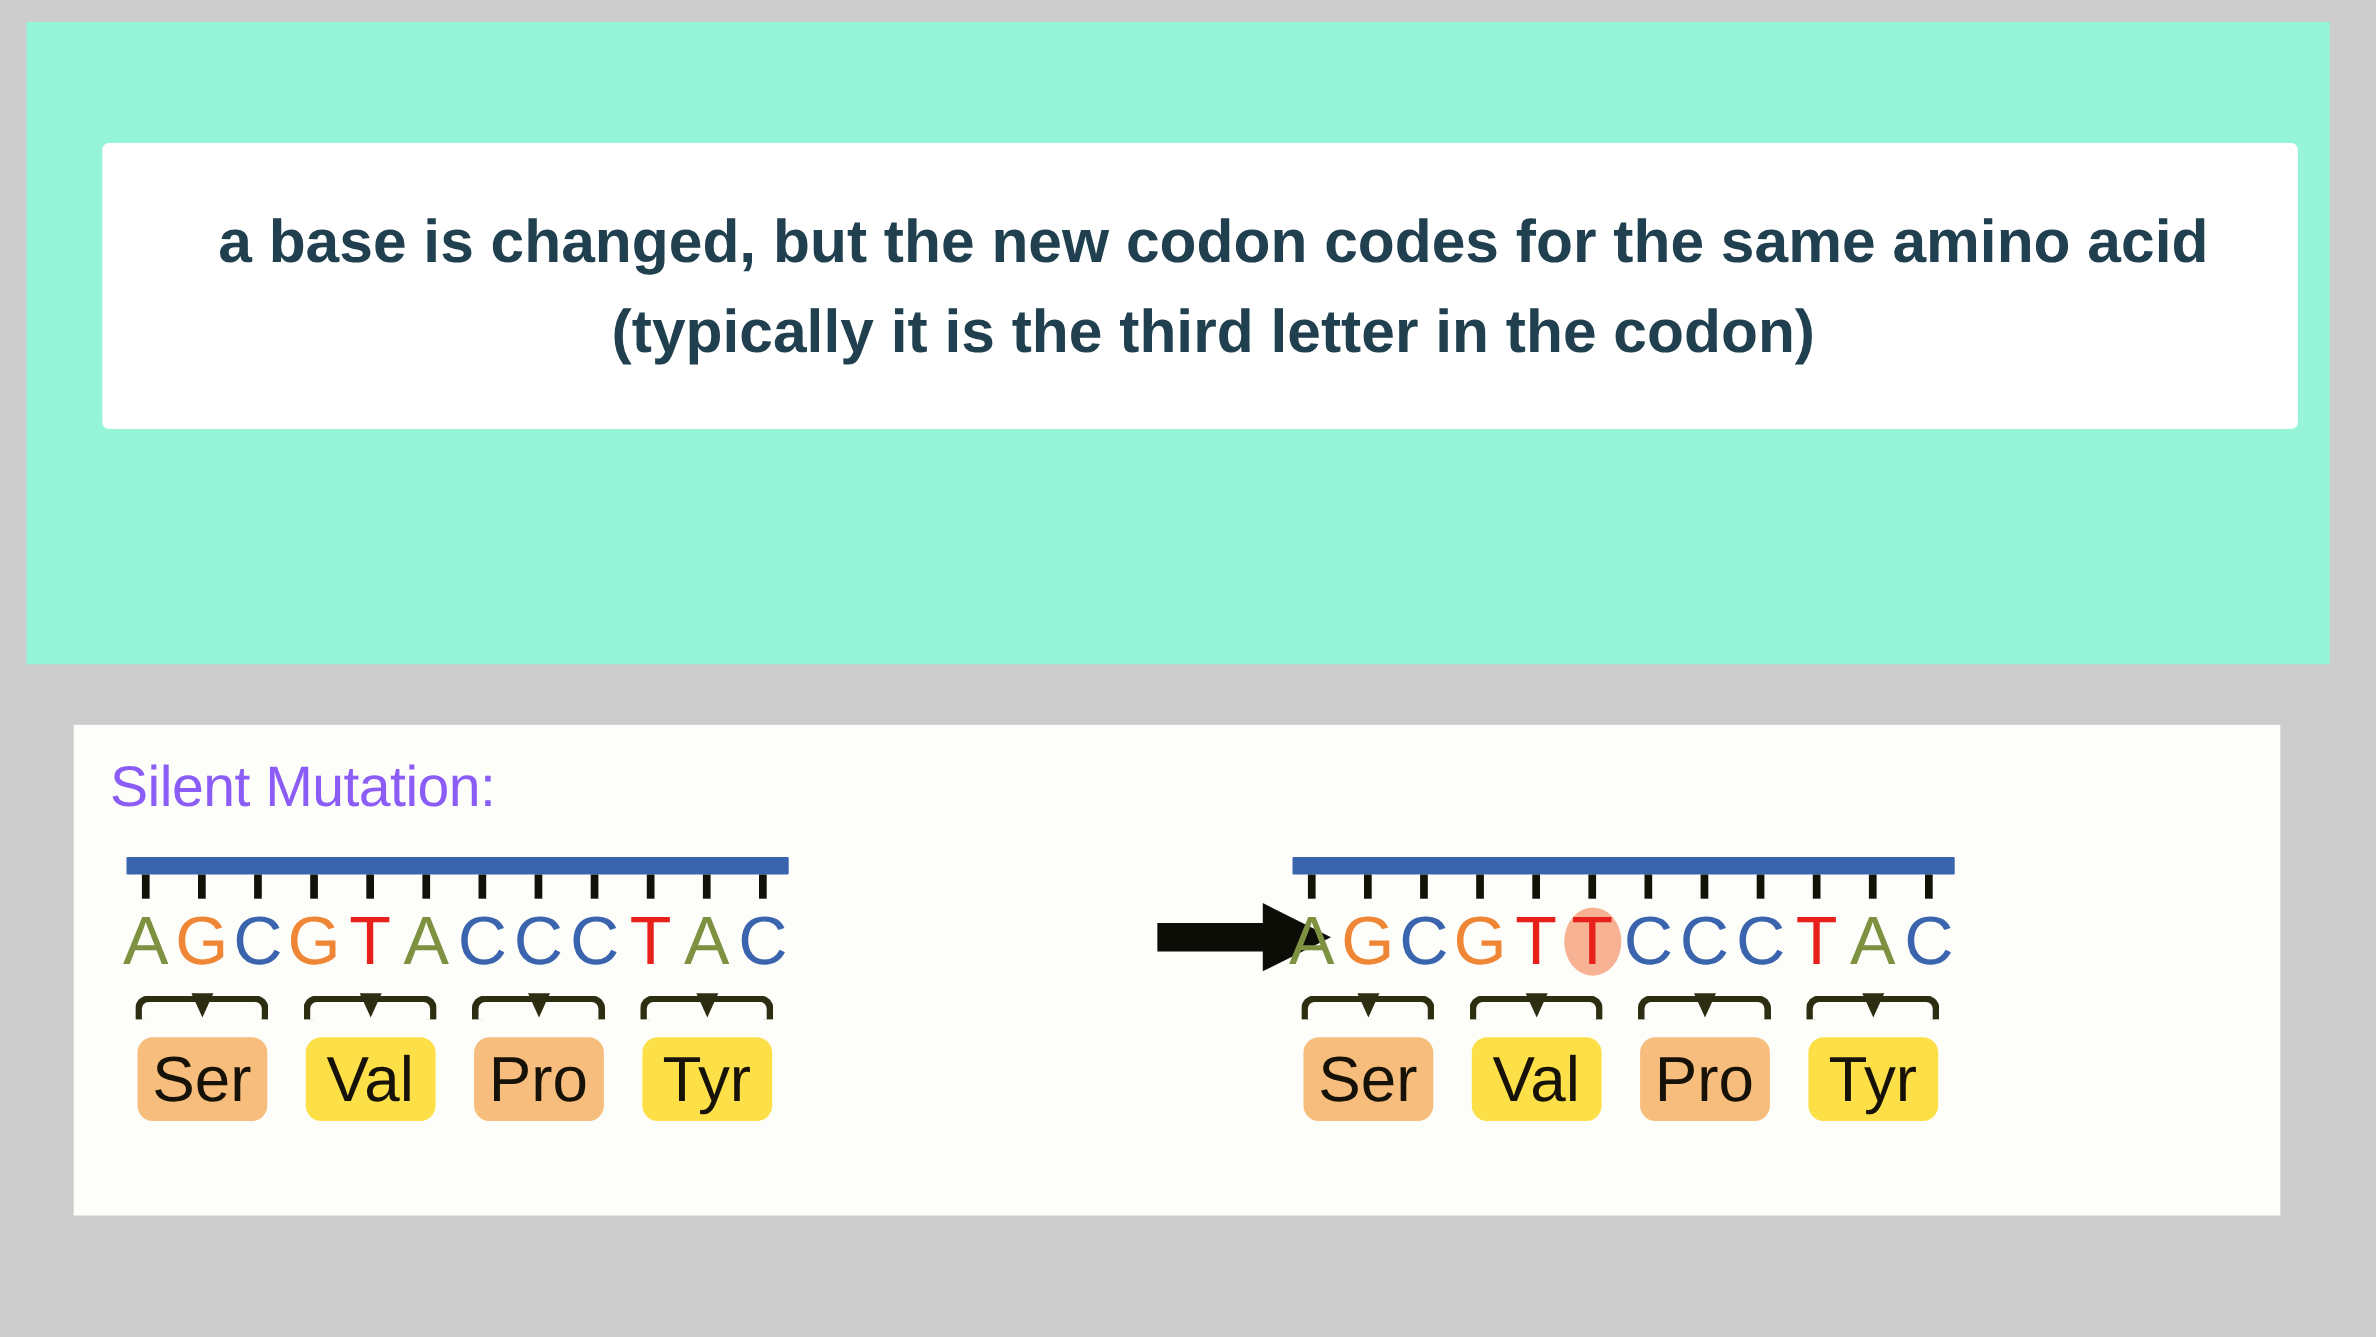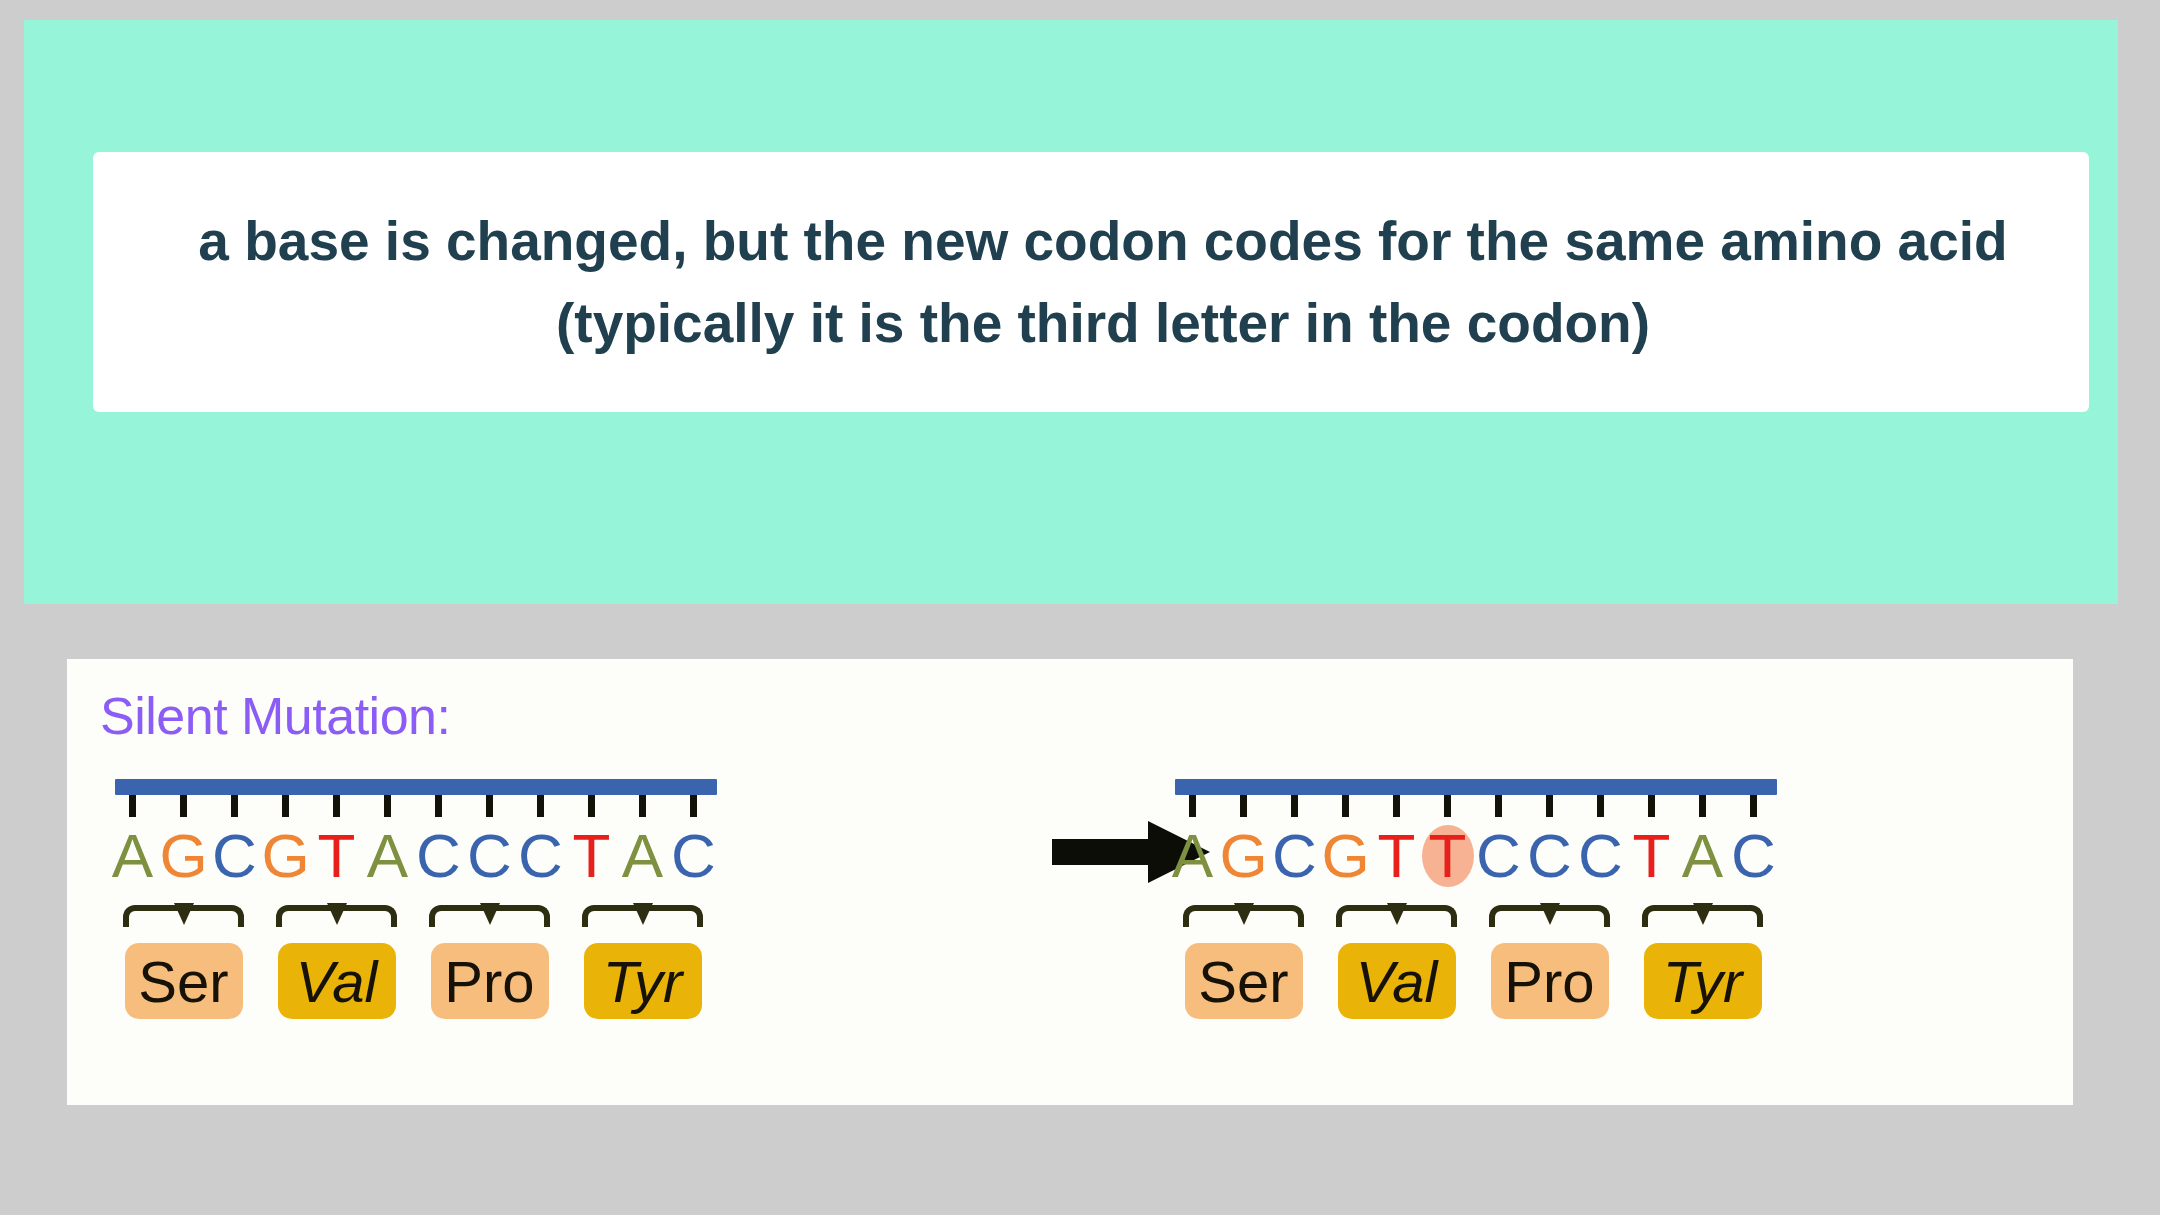--- a/index.html
+++ b/index.html
@@ -36,21 +36,21 @@
     font-weight: 400;
     line-height: 1;
     letter-spacing: 0px;
     color: #25414e;
     white-space: nowrap;
   }
 
   .body-box {
     position: absolute;
     left: 69px;
-    top: 132px;
+    top: 110px;
     width: 1996px;
     height: 260px;
     background: #ffffff;
     border-radius: 6px;
     box-sizing: border-box;
     display: flex;
     align-items: center;
     justify-content: center;
     padding-left: 24px;
   }
@@ -204,21 +204,21 @@
     border-radius: 14px;
     display: flex;
     align-items: center;
     justify-content: center;
     font-family: "Liberation Sans", sans-serif;
     font-size: 58px;
     font-weight: 400;
     color: #161208;
   }
   .pill.orange { background: #f6bd7c; }
-  .pill.salmon { background: #eab308; font-style: italic; }
+  .pill.salmon { background: #fde047; }
 
   
   .arrow {
     position: absolute;
     left: 985px;
     top: 160px;
     width: 160px;
     height: 66px;
   }
 </style>

